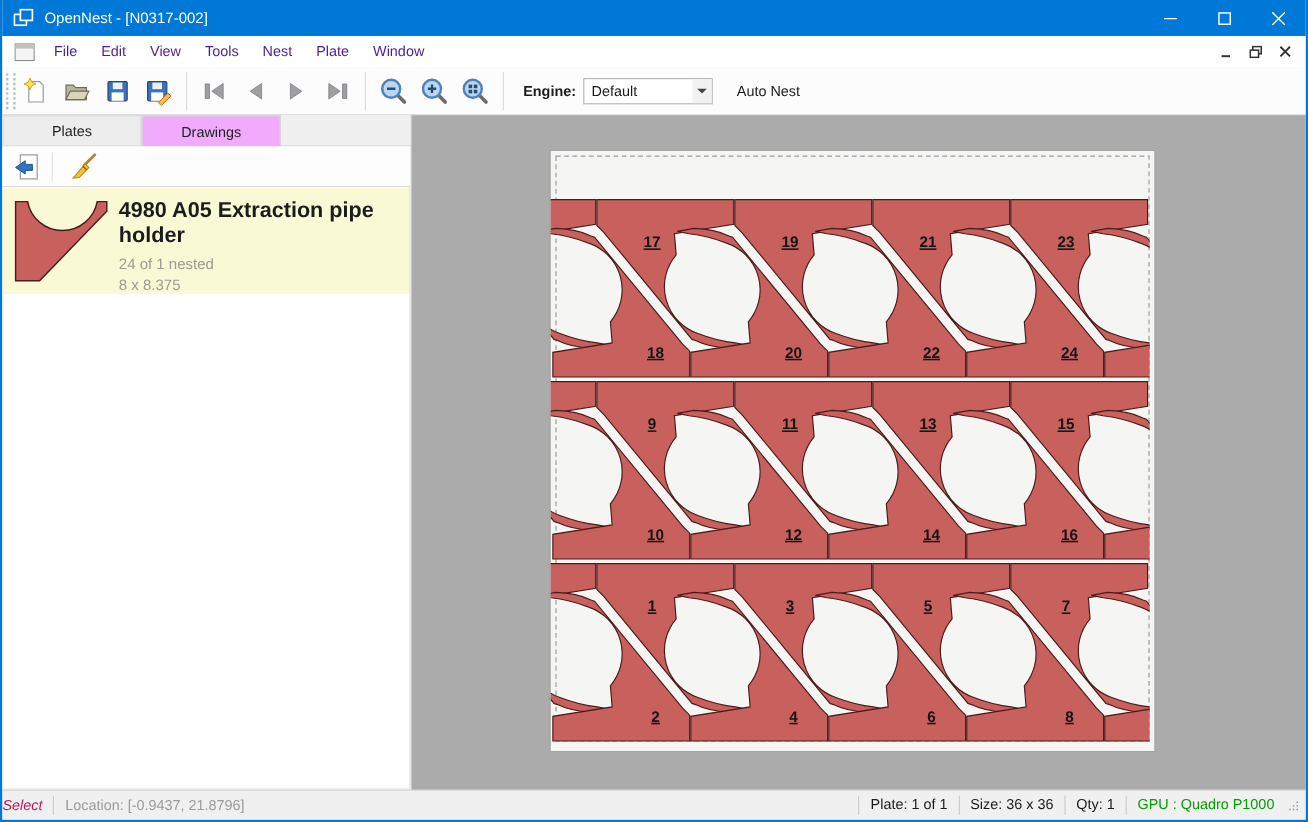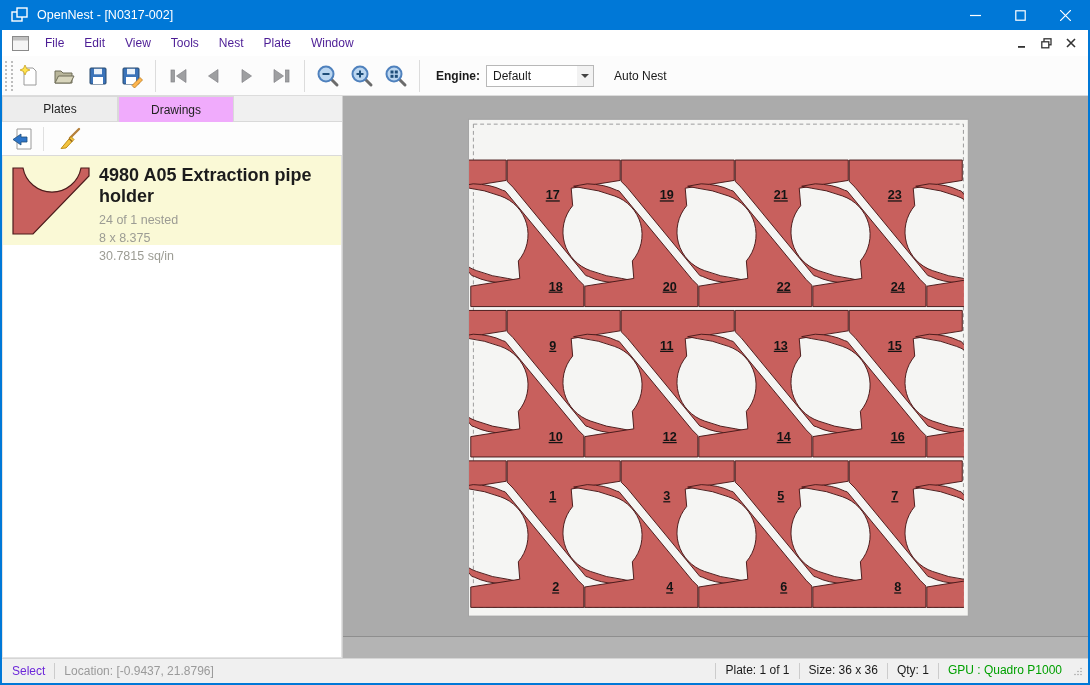--- a/index.html
+++ b/index.html
@@ -46,31 +46,31 @@
   .pt-btn { width:30px; height:28px; margin-left:6px; display:flex; align-items:center; justify-content:center; }
   .pt-sep { width:1px; height:24px; background:#E0E0E0; margin:0 5px; }
   .drawing-list { flex:1; background:#FFFFFF; border:1px solid #E3E3E3; border-top:none; overflow:hidden; }
   .drawing-item { height:89px; background:#FAF9D6; display:flex; }
   .thumb { width:96px; flex:0 0 auto; display:flex; align-items:center; justify-content:center; }
   .item-info { padding-top:9px; }
   .item-title { font-size:18px; font-weight:bold; color:#1c1c1c; margin-bottom:4px; }
   .item-line { font-size:12.5px; color:#9C9C94; line-height:18px; }
 
   
-  .canvas { flex:1 1 auto; position:relative; background:#ABABAB; display:flex; flex-direction:column; min-width:0;gap:16px; }
+  .canvas { flex:1 1 auto; position:relative; background:#ABABAB; display:flex; flex-direction:row; min-width:0;gap:16px; }
   .nest-area { flex:1 1 auto; }
   .hscroll-strip { height:22px; flex:0 0 auto; background:#B4B4B4; border-top:1px solid #8E8E8E; }
   .part-num { font-family:"Liberation Sans", sans-serif; font-size:13px; font-weight:bold; fill:#141414;
               text-anchor:middle; text-decoration:underline; }
 
   
   .statusbar { height:25px; flex:0 0 auto; background:#F0F0F0; border-top:1px solid #D5D5D5;
                display:flex; align-items:center; font-size:12px; }
   .sb-sep { width:1px; height:16px; background:#CCCCCC; margin:0 9px; }
-  .sb-mode { margin-left:10px; color:#6d28d9; }
+  .sb-mode { color:#be185d;font-style:italic; }
   .sb-loc { color:#9A9A9A; }
   .sb-right { margin-left:auto; display:flex; align-items:flex-start; }
   .sb-item { color:#1a1a1a; }
   .sb-grip { margin:0 4px 0 10px; align-self:flex-end; padding-bottom:3px; }
 </style>
 </head>
 <body>
 
 <div class="window">
 
@@ -248,21 +248,20 @@
         <div class="drawing-item">
           <div class="thumb">
             <svg width="82" height="72" viewBox="0 0 82 72">
               <path d="M3,69 L3,3 L13,3 A29.5,29.5 0 0 0 71,3 L79,3 L79,11 L23,69 Z" fill="#C8605D" stroke="#4A1B1B" stroke-width="1.2"></path>
             </svg>
           </div>
           <div class="item-info">
             <div class="item-title">4980 A05 Extraction pipe holder</div>
             <div class="item-line">24 of 1 nested</div>
             <div class="item-line">8 x 8.375</div>
-            <div class="item-line">30.7815 sq/in</div>
           </div>
         </div>
       </div>
     </div>
 
     <div class="canvas" style="background: rgb(171, 171, 171);">
       <svg class="nest-area" width="745" height="540" viewBox="0 0 745 540">
         <defs>
           <path id="part-shape" d="M0,0 L116.5,0 L116.5,21 L66,29 L67.5,47 A42,42 0 0 0 86,114 Q103,120.5 118,122 L128,124 L114,126.5 Q96,126 84,120 L81,119 L6,28 L0,22 Z" fill="#C8605D" stroke="#4A1B1B"></path>
           <clipPath id="plate-clip">

